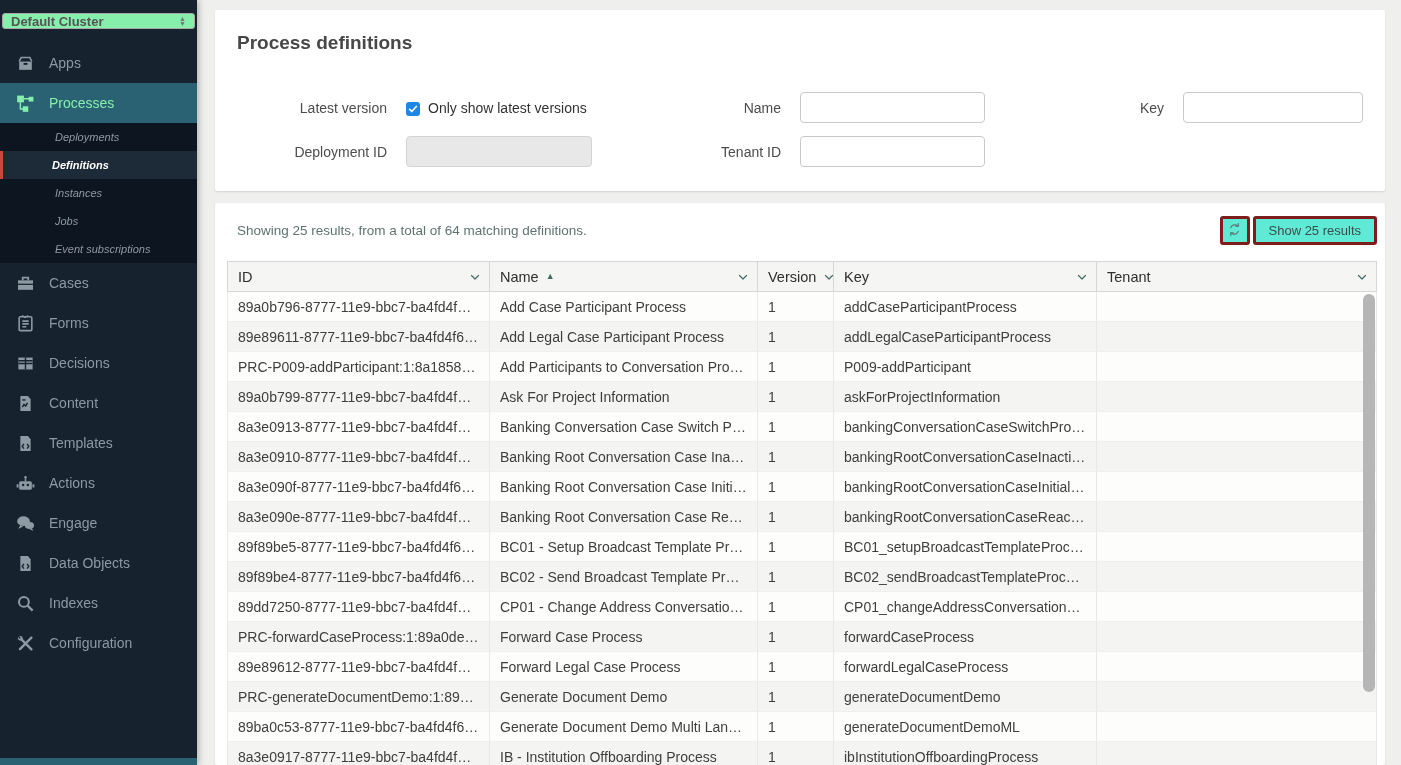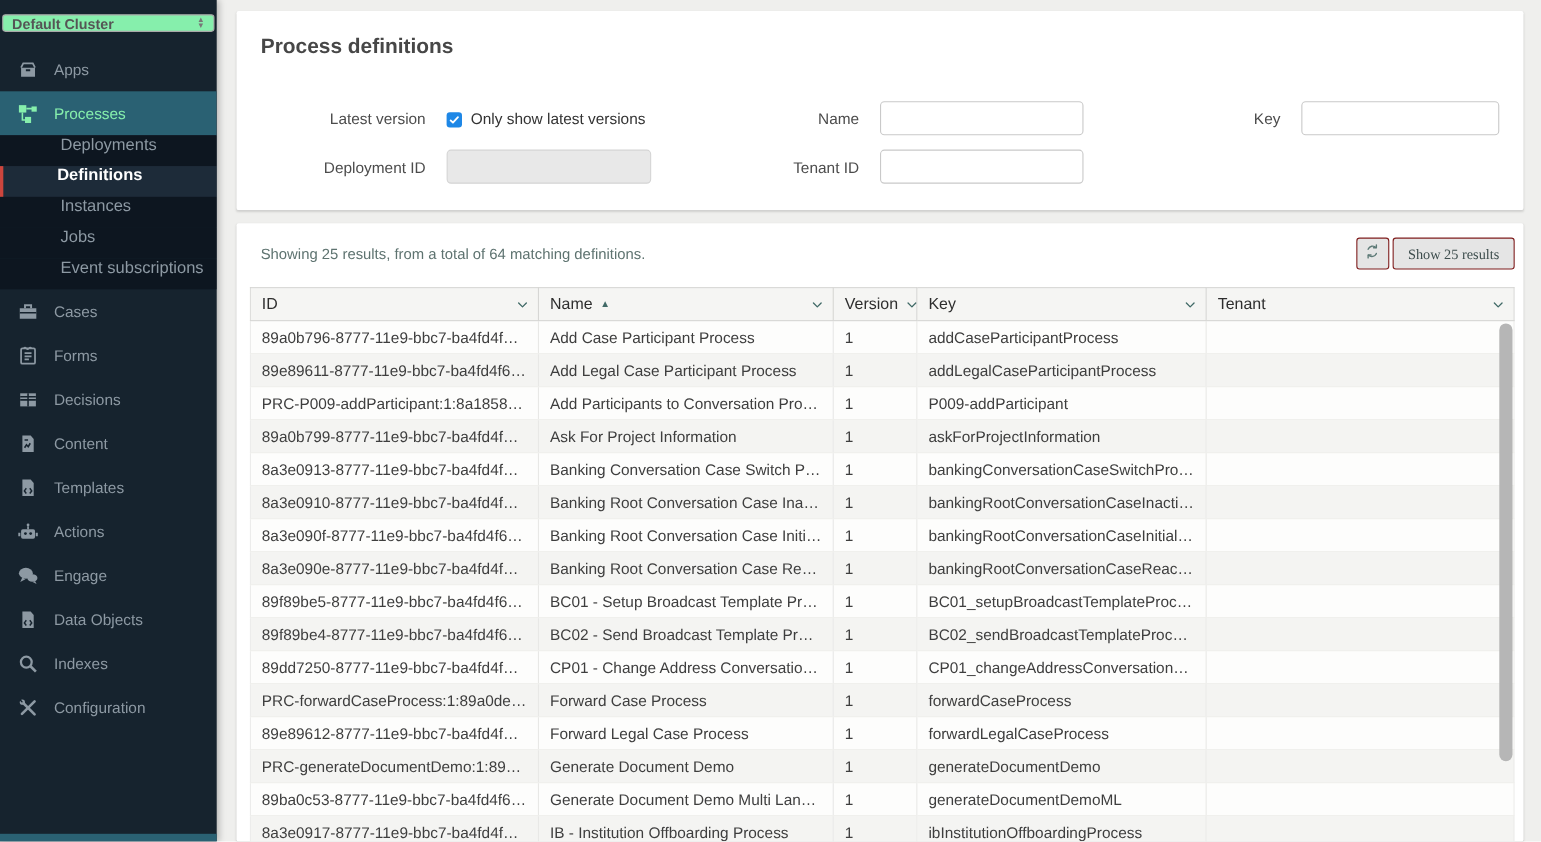--- a/index.html
+++ b/index.html
@@ -43,24 +43,25 @@
   nav { flex: 1; overflow: hidden; }
   .nav-item {
     display: flex; align-items: center; height: 40px;
     padding: 0 10px 0 16px; gap: 14px;
     color: #8d99a3; font-size: 14px; cursor: pointer;
   }
   .nav-item .nav-icon { width: 19px; height: 19px; display: flex; align-items: center; justify-content: center; }
   .nav-item .nav-icon svg { width: 19px; height: 19px; }
   .nav-item.active { background: #2a6173; color: #86efac; }
   .nav-sub {
-    display: flex; height: 28px;
-    padding-left: 52px; font-size: 15px; color: #8d99a3;
+    display: flex; align-items: center; height: 28px;
+    padding-left: 52px; font-size: 11px; color: #8d99a3;
     background: #0d1620; cursor: pointer;
     border-left: 3px solid transparent;
+    font-style: italic;
   }
   .nav-sub.selected {
     background: #1d2b39; color: #ffffff; font-weight: bold;
     border-left: 3px solid #cc453d; padding-left: 49px;
   }
   .bottom-strip { position: absolute; bottom: 0; left: 0; width: 100%; height: 7px; background: #2a6173; }
 
   
   main { flex: 1; padding: 10px 16px 0 18px; display: flex; flex-direction: column; overflow: hidden; }
   .card { background: #ffffff; border-radius: 2px; box-shadow: 0 1px 2px rgba(0,0,0,.13); }
@@ -84,22 +85,22 @@
     width: 14px; height: 14px; background: #1e87e6; border-radius: 3px;
     display: flex; align-items: center; justify-content: center; cursor: pointer; flex: none;
   }
   .cb-label { font-size: 14px; color: #333; white-space: nowrap; }
 
   .card.results { flex: 1; display: flex; flex-direction: column; overflow: hidden; padding-bottom: 0; }
   .results-bar { display: flex; align-items: center; padding: 13px 8px 9px 22px; }
   .summary { font-size: 13.5px; color: #5e7370; }
   .btns { margin-left: auto; display: flex; gap: 3px; }
   .btn {
-    height: 29px; background: #e5e5e5; border: 1px solid #7f1d1d; border-radius: 3px;
-    font-family: Liberation Serif, serif; font-size: 13px; color: #3d4d4d; cursor: pointer;
+    height: 29px; background: #5eead4; border: 3px solid #7f1d1d; border-radius: 3px;
+    font-family: Liberation Sans, sans-serif; font-size: 13px; color: #3d4d4d; cursor: pointer;
     display: flex; align-items: center; justify-content: center;
   }
   .btn.refresh { width: 30px; color: #5d7a77; }
   .btn.show { padding: 0 13px; }
 
   .table-wrap { position: relative; margin: 7px 8px 0 12px; flex: 1; overflow: hidden; }
   table { border-collapse: collapse; table-layout: fixed; width: 100%; }
   th {
     background: #f5f5f3; border: 1px solid #d6d6d4; height: 30px;
     font-weight: 400; font-size: 14.5px; color: #2e2e2e;

